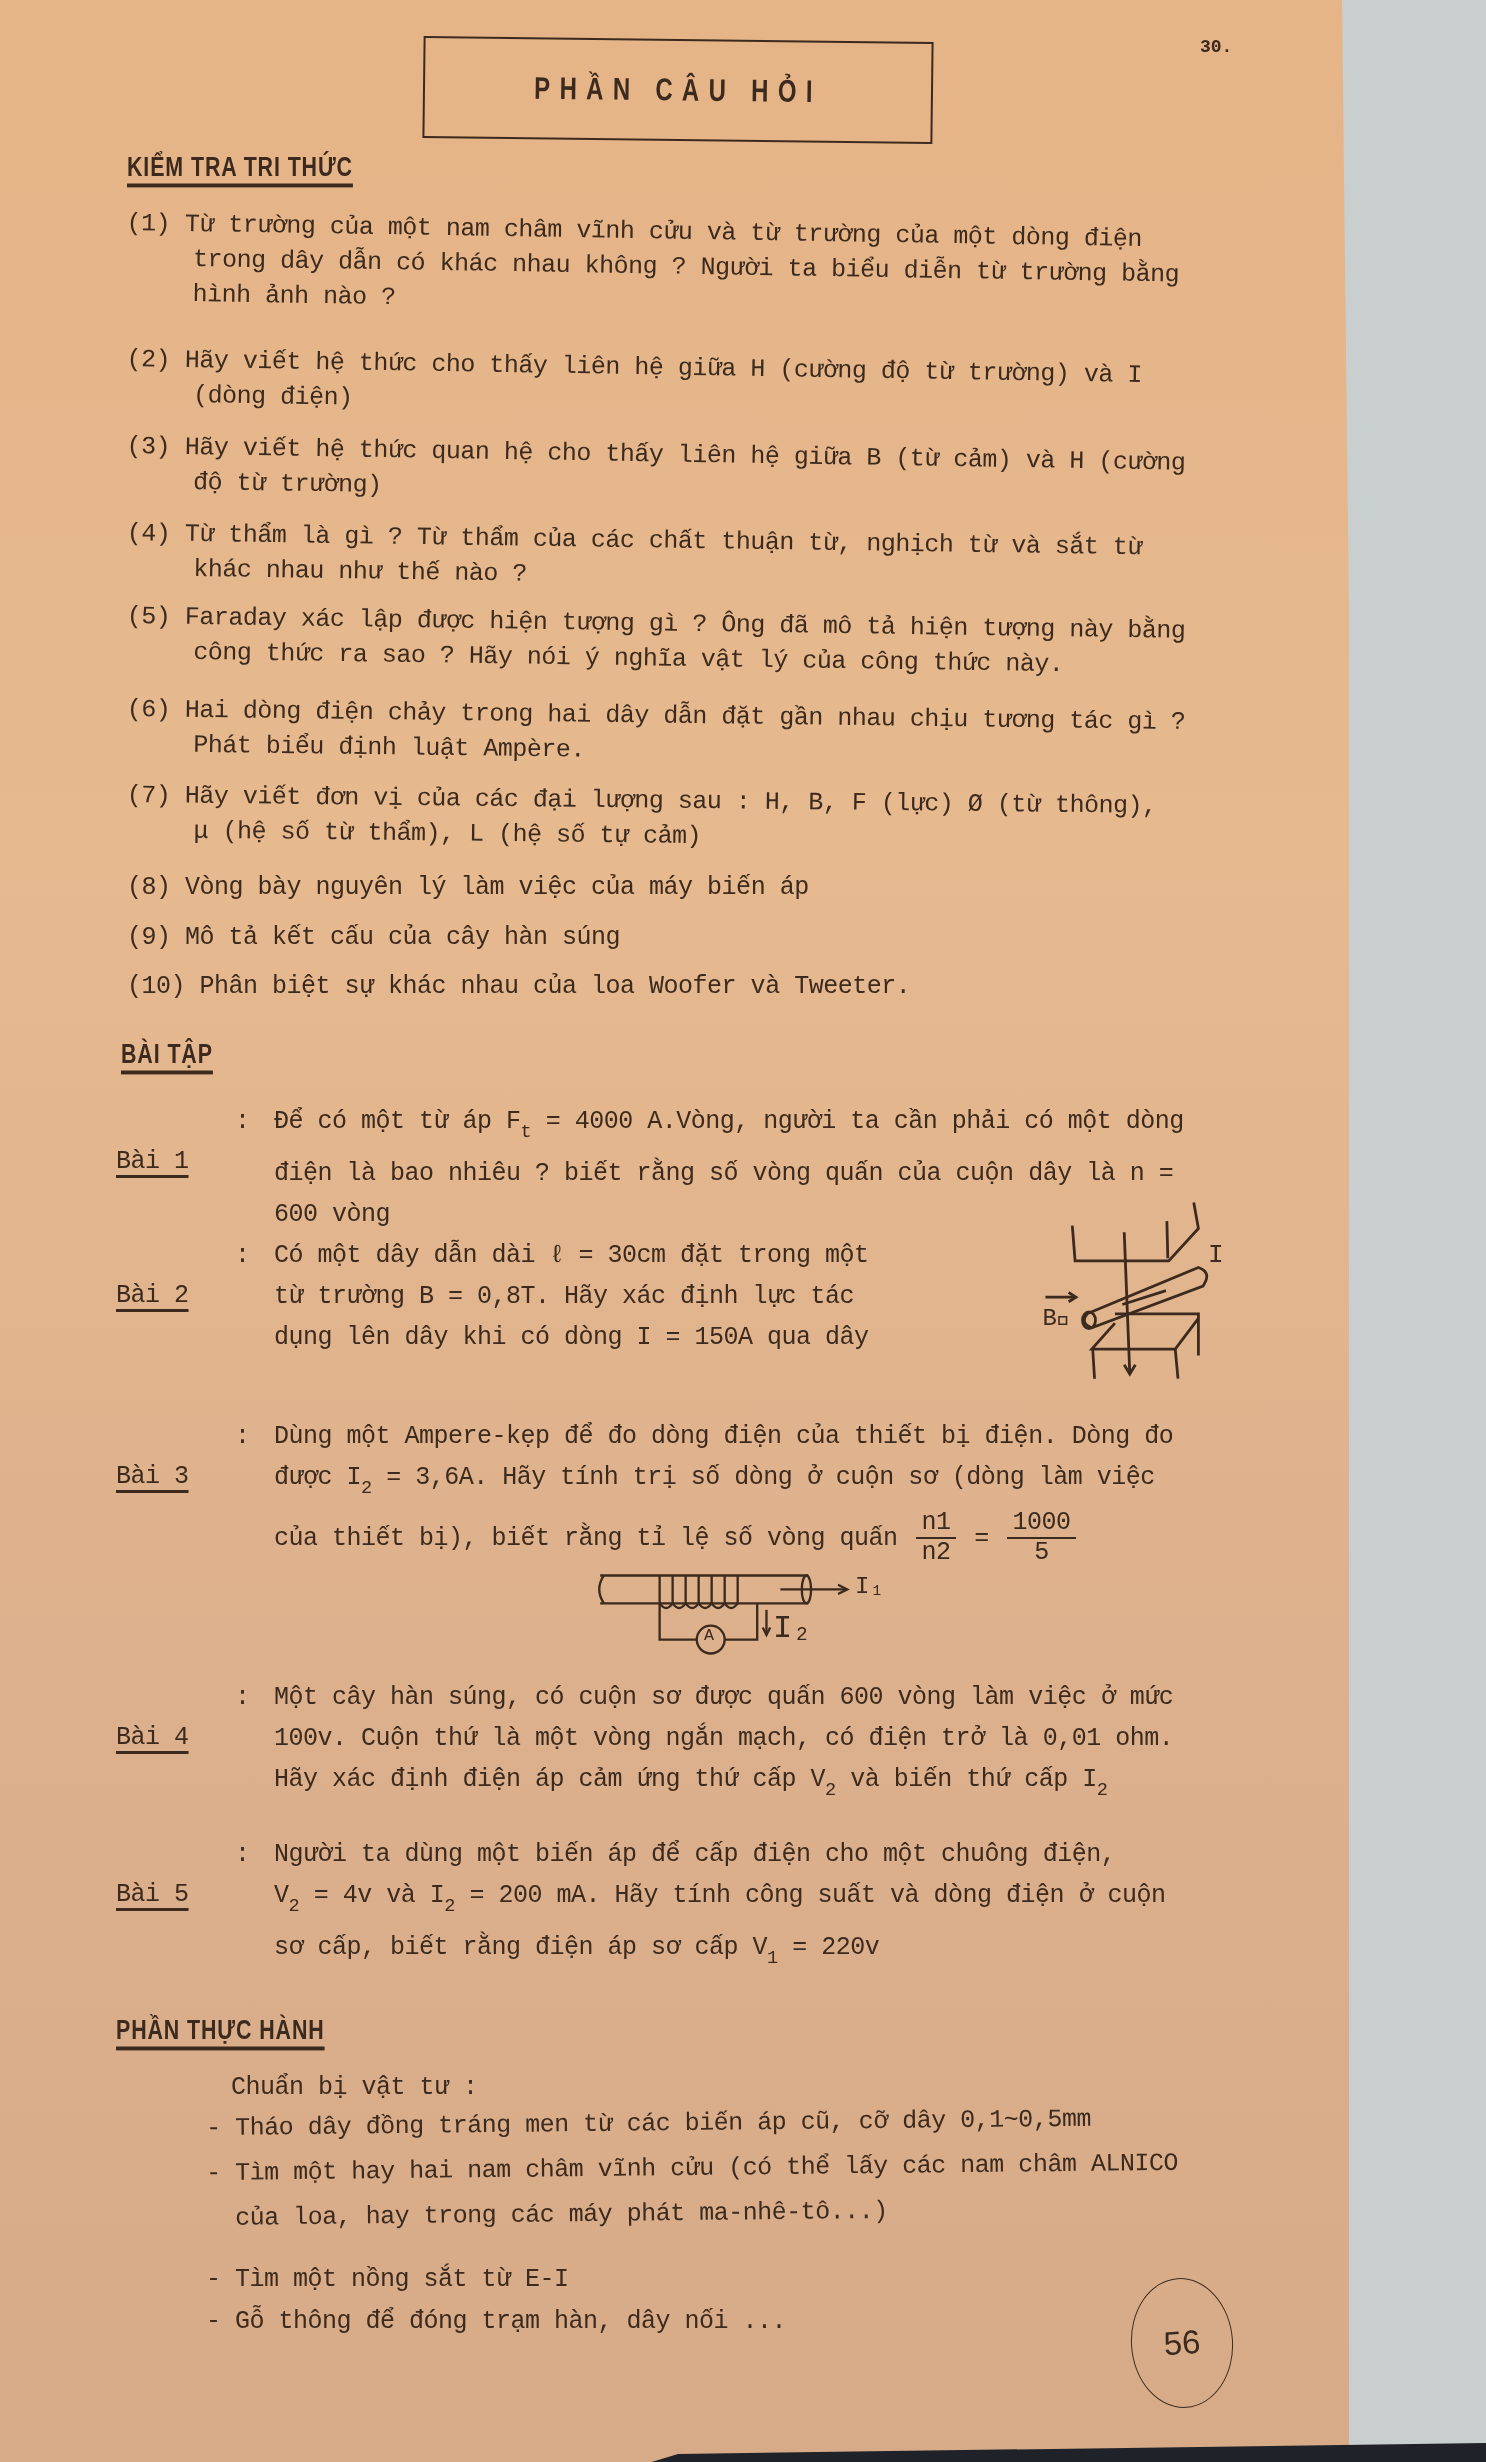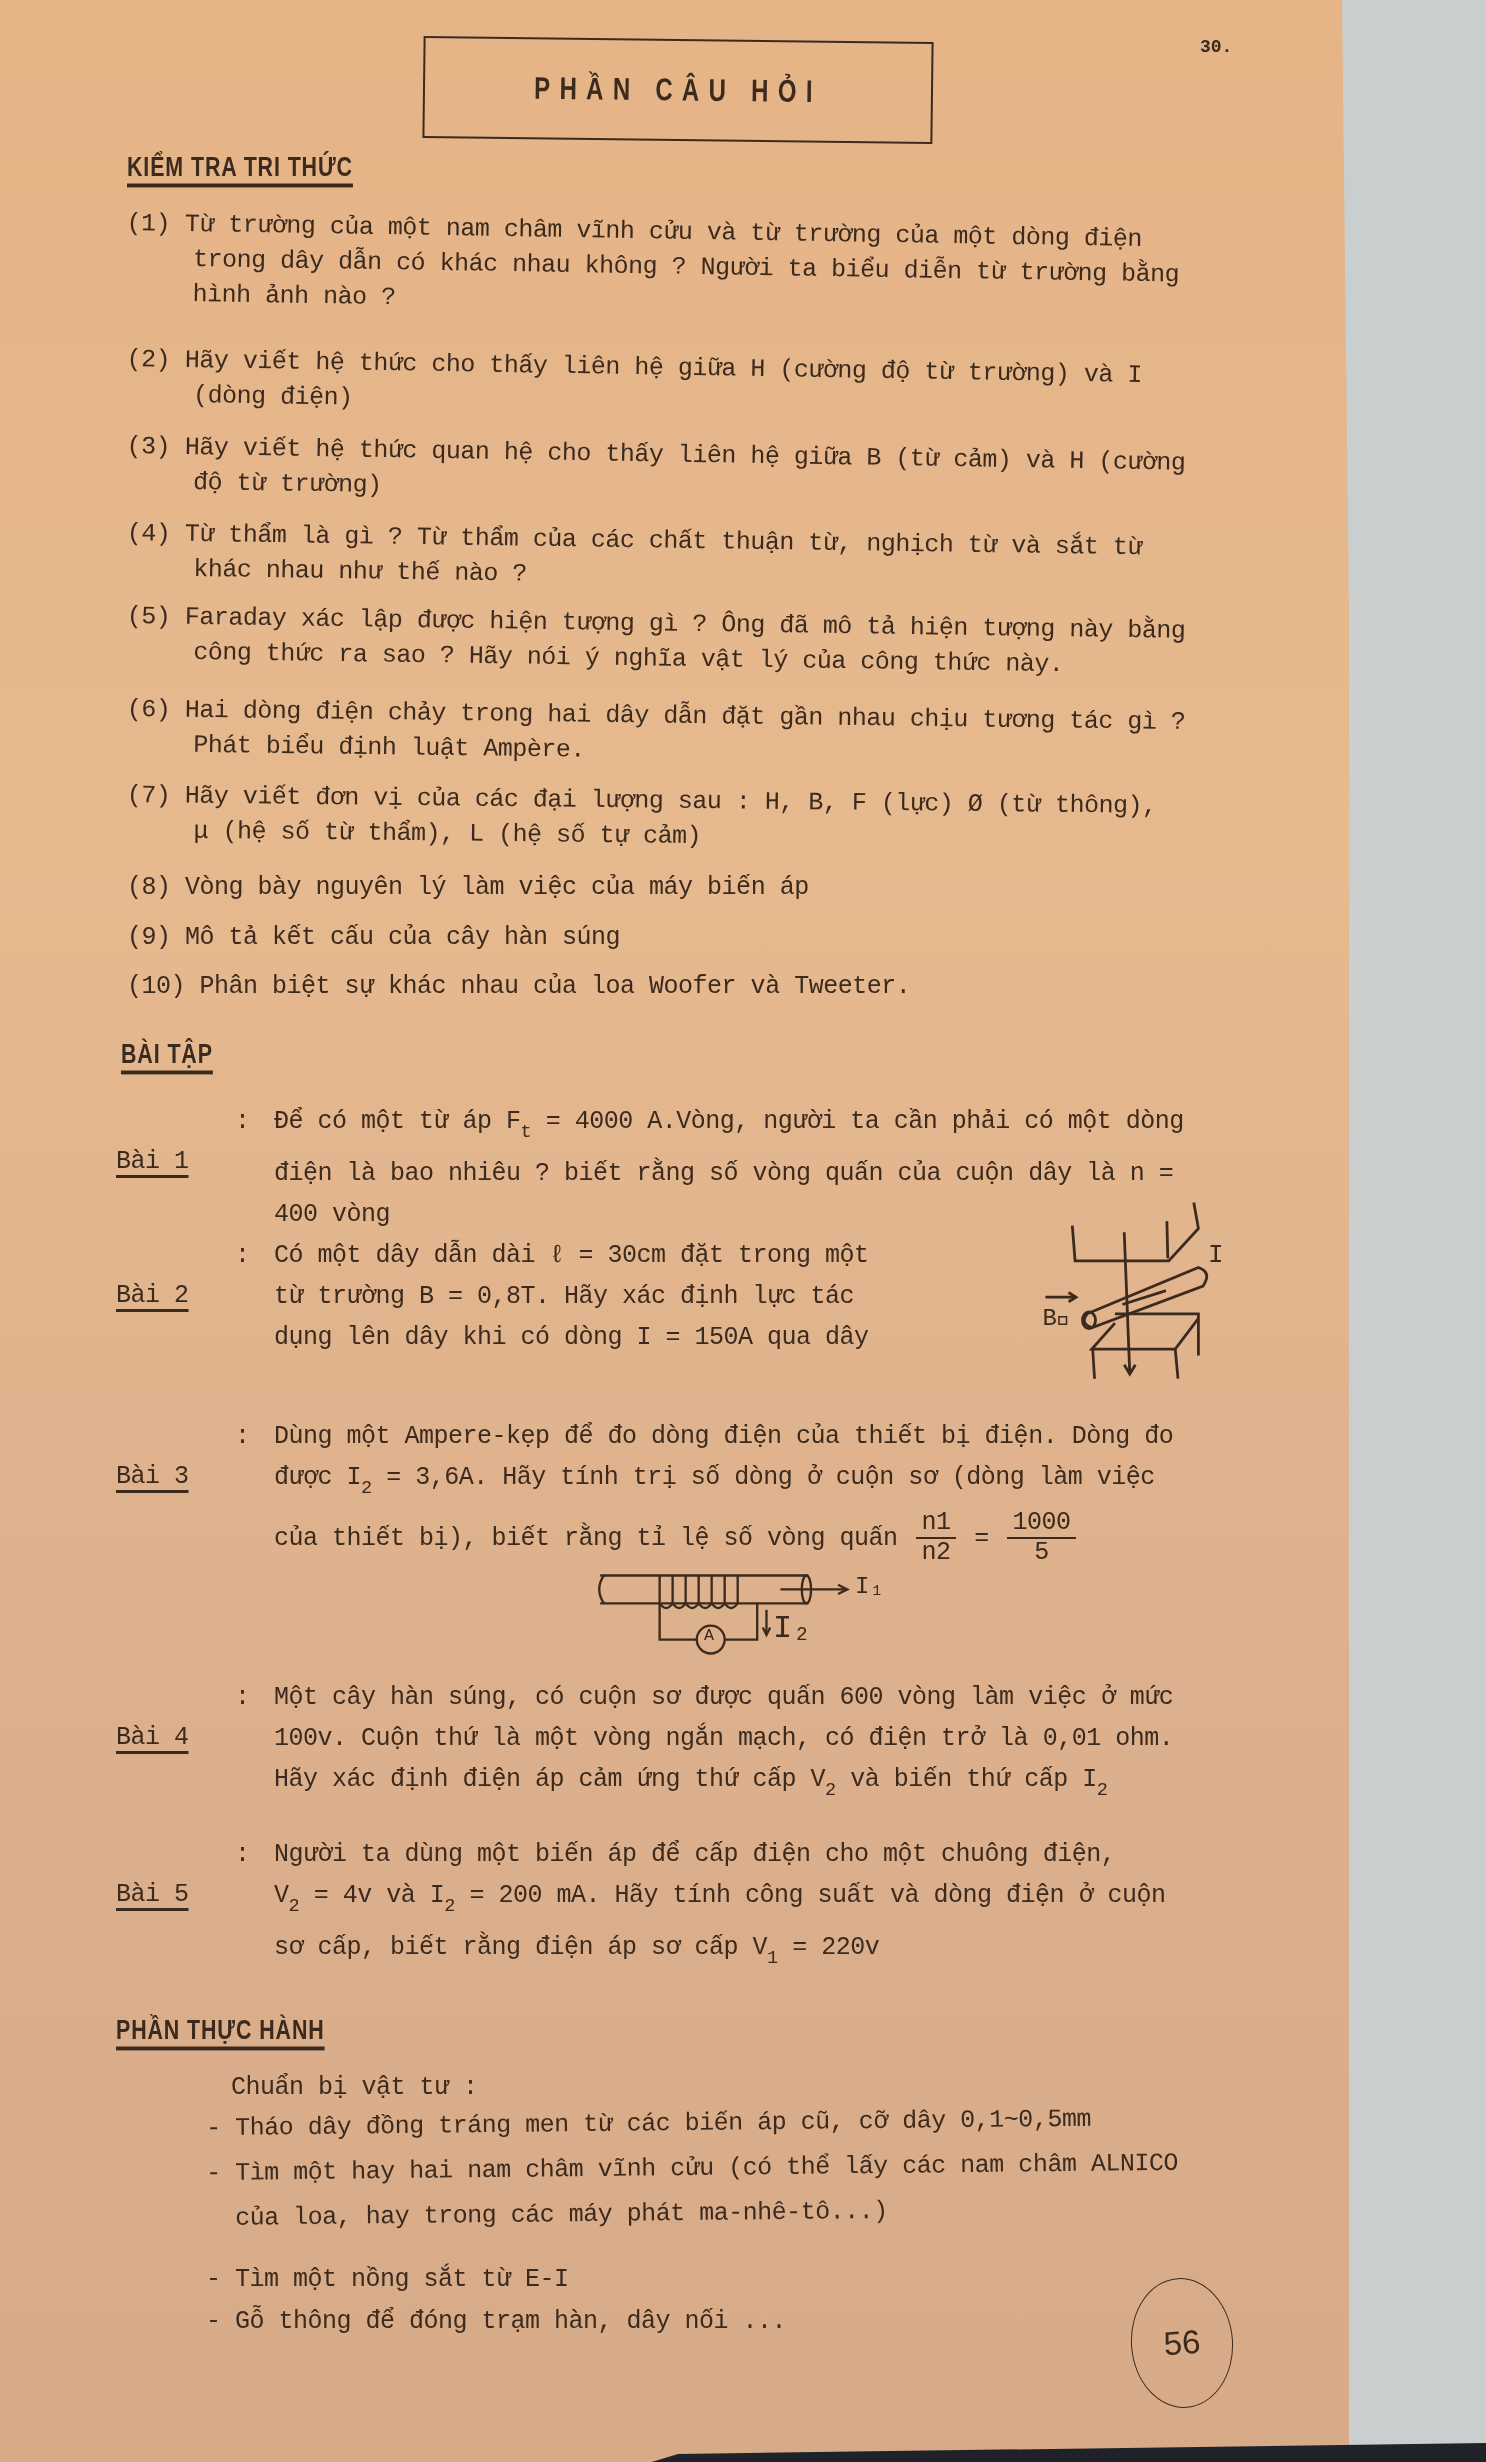--- a/index.html
+++ b/index.html
@@ -118,21 +118,21 @@
   </div>
 
   <div class="section-heading" style="left:121px; top:1038px;">BÀI TẬP</div>
 
   <div class="ex" style="top:1101px; width:1245px; height:130px;">
     <span class="ex-label">Bài 1</span>
     <span class="ex-colon">:</span>
     <div class="ex-body">
       <div><span>Để có một từ áp F</span><sub>t</sub><span> = 4000 A.Vòng, người ta cần phải có một dòng</span></div>
       <div>điện là bao nhiêu ? biết rằng số vòng quấn của cuộn dây là n =</div>
-      <div>400 vòng</div>
+      <div>600 vòng</div>
     </div>
   </div>
 
   <div class="ex" style="top:1235px; width:892px; height:176px;">
     <span class="ex-label">Bài 2</span>
     <span class="ex-colon">:</span>
     <div class="ex-body">
       <div>Có một dây dẫn dài ℓ = 30cm đặt trong một</div>
       <div>từ trường B = 0,8T. Hãy xác định lực tác</div>
       <div>dụng lên dây khi có dòng I = 150A qua dây</div>

